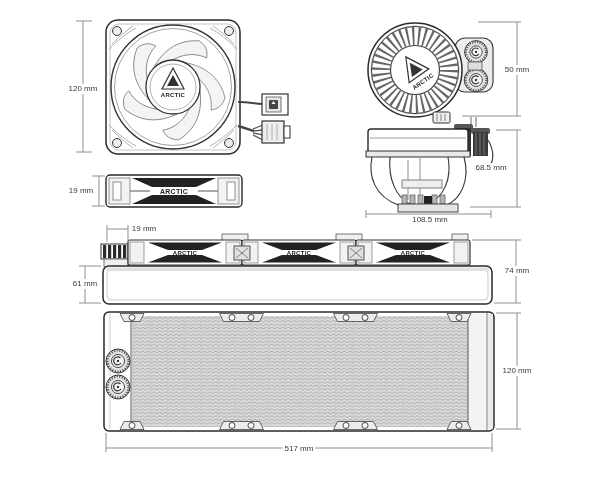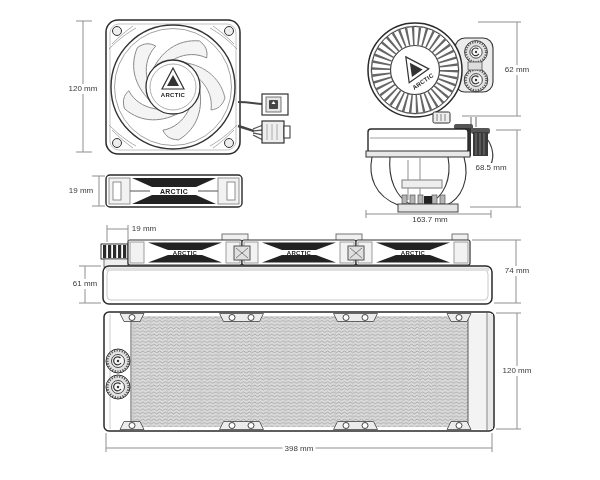--- a/index.html
+++ b/index.html
@@ -300,23 +300,23 @@
         <line x1="496" y1="429" x2="521" y2="429"></line>
         <line x1="517" y1="313" x2="517" y2="429"></line>
 
     <line x1="106" y1="433" x2="106" y2="452"></line>
         <line x1="492" y1="433" x2="492" y2="452"></line>
         <line x1="106" y1="448" x2="492" y2="448"></line>
   </g>
 </svg>
 
 <div class="dim-label" style="left:83px;top:89px">120 mm</div>
-<div class="dim-label" style="left:517px;top:70px">62 mm</div>
+<div class="dim-label" style="left:517px;top:70px">50 mm</div>
 <div class="dim-label" style="left:81px;top:191px">19 mm</div>
 <div class="dim-label" style="left:491px;top:168px">68.5 mm</div>
-<div class="dim-label" style="left:430px;top:220px">163.7 mm</div>
+<div class="dim-label" style="left:430px;top:220px">108.5 mm</div>
 <div class="dim-label" style="left:144px;top:229px">19 mm</div>
 <div class="dim-label" style="left:85px;top:284px">61 mm</div>
 <div class="dim-label" style="left:517px;top:271px">74 mm</div>
 <div class="dim-label" style="left:517px;top:371px">120 mm</div>
-<div class="dim-label" style="left:299px;top:449px">398 mm</div>
+<div class="dim-label" style="left:299px;top:449px">517 mm</div>
 
 </div>
 
 </body></html>

